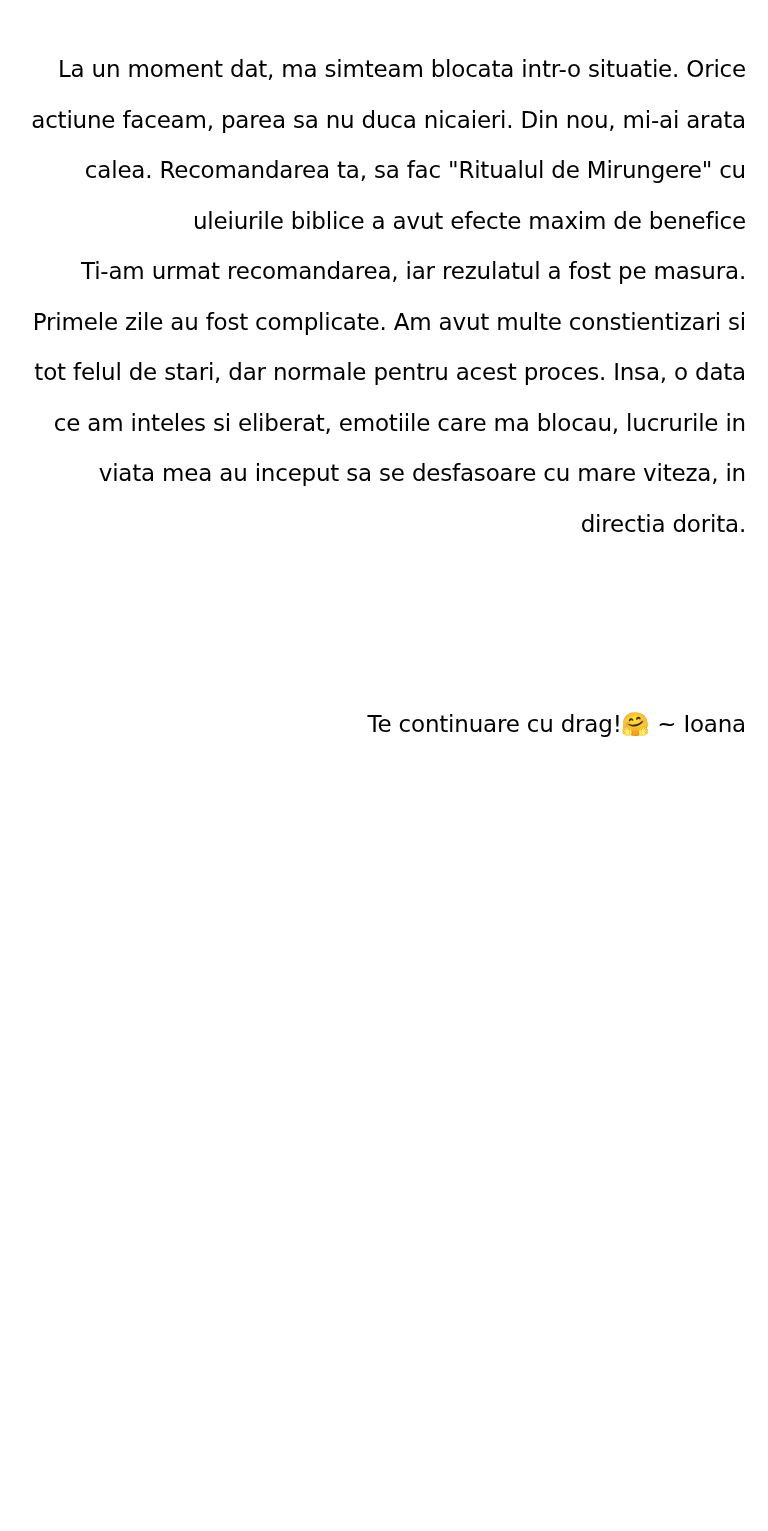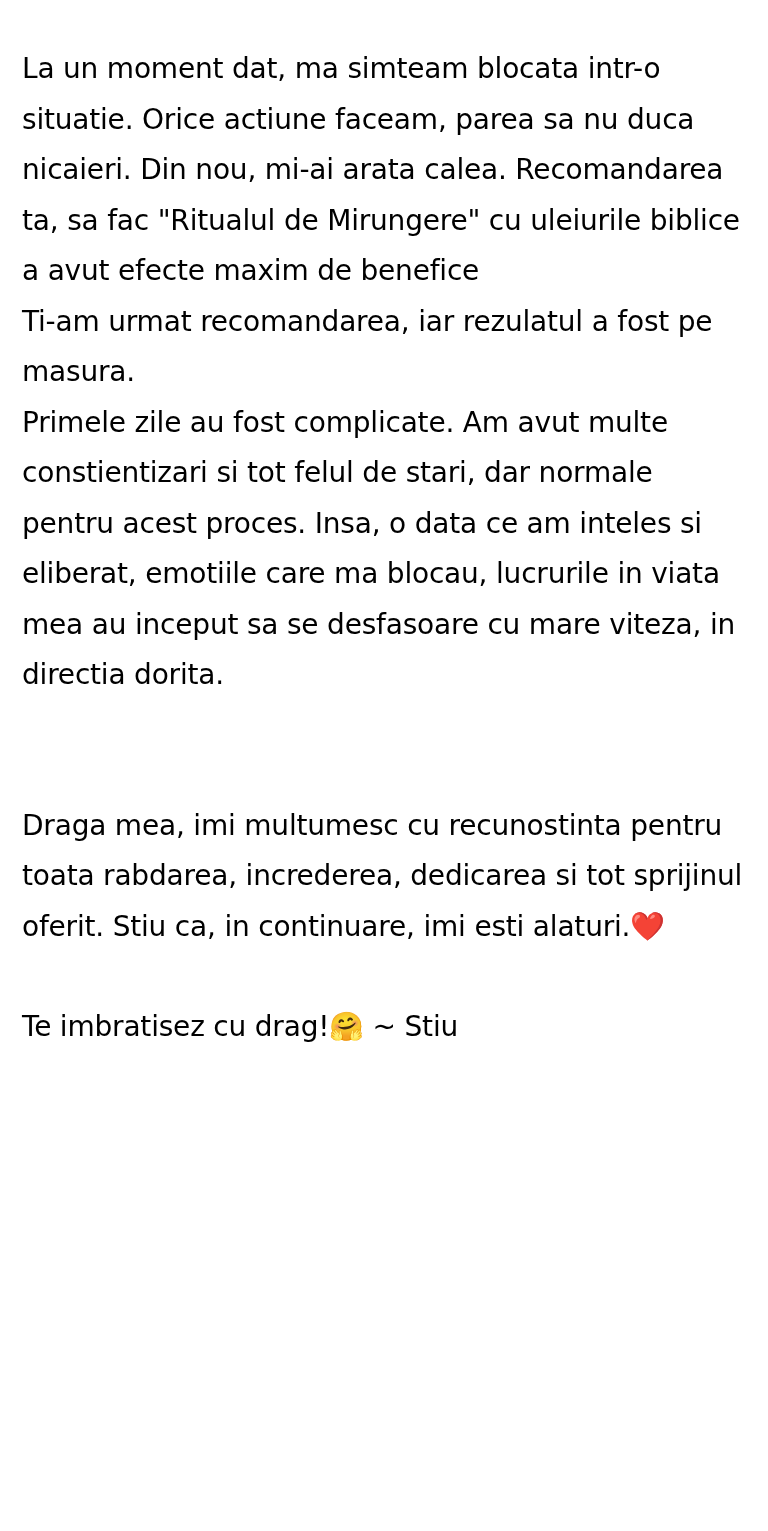--- a/index.html
+++ b/index.html
@@ -13,36 +13,36 @@
     font-family: "DejaVu Sans", "Liberation Sans", sans-serif;
     color: #000000;
     overflow: hidden;
   }
   .testimonial {
     box-sizing: border-box;
     width: 768px;
     padding: 44px 22px 0 22px;
   }
   .para {
-    font-size: 28px;
+    font-size: 23px;
     line-height: 50.5px;
     letter-spacing: -0.2px;
     white-space: pre-wrap;
     word-wrap: break-word;
     margin: 0;
+    text-align: right;
   }
   .spacer {
     height: 50px;
   }
 </style>
 </head>
 <body>
 
 <div class="testimonial">
   <p class="para">La un moment dat, ma simteam blocata intr-o situatie. Orice actiune faceam, parea sa nu duca nicaieri. Din nou, mi-ai arata calea. Recomandarea ta, sa fac "Ritualul de Mirungere" cu uleiurile biblice a avut efecte maxim de benefice
 Ti-am urmat recomandarea, iar rezulatul a fost pe masura.
 Primele zile au fost complicate. Am avut multe constientizari si tot felul de stari, dar normale pentru acest proces. Insa, o data ce am inteles si eliberat, emotiile care ma blocau, lucrurile in viata mea au inceput sa se desfasoare cu mare viteza, in directia dorita.</p>
   <div class="spacer"></div>
   <div class="spacer"></div>
-  <p class="para">Draga mea, imi multumesc cu recunostinta pentru toata rabdarea, increderea, dedicarea si tot sprijinul oferit. Stiu ca, in continuare, imi esti alaturi.❤️</p>
   <div class="spacer"></div>
-  <p class="para">Te imbratisez cu drag!🤗 ~ Stiu</p>
+  <p class="para">Te continuare cu drag!🤗 ~ Ioana</p>
 </div>
 
 </body></html>

